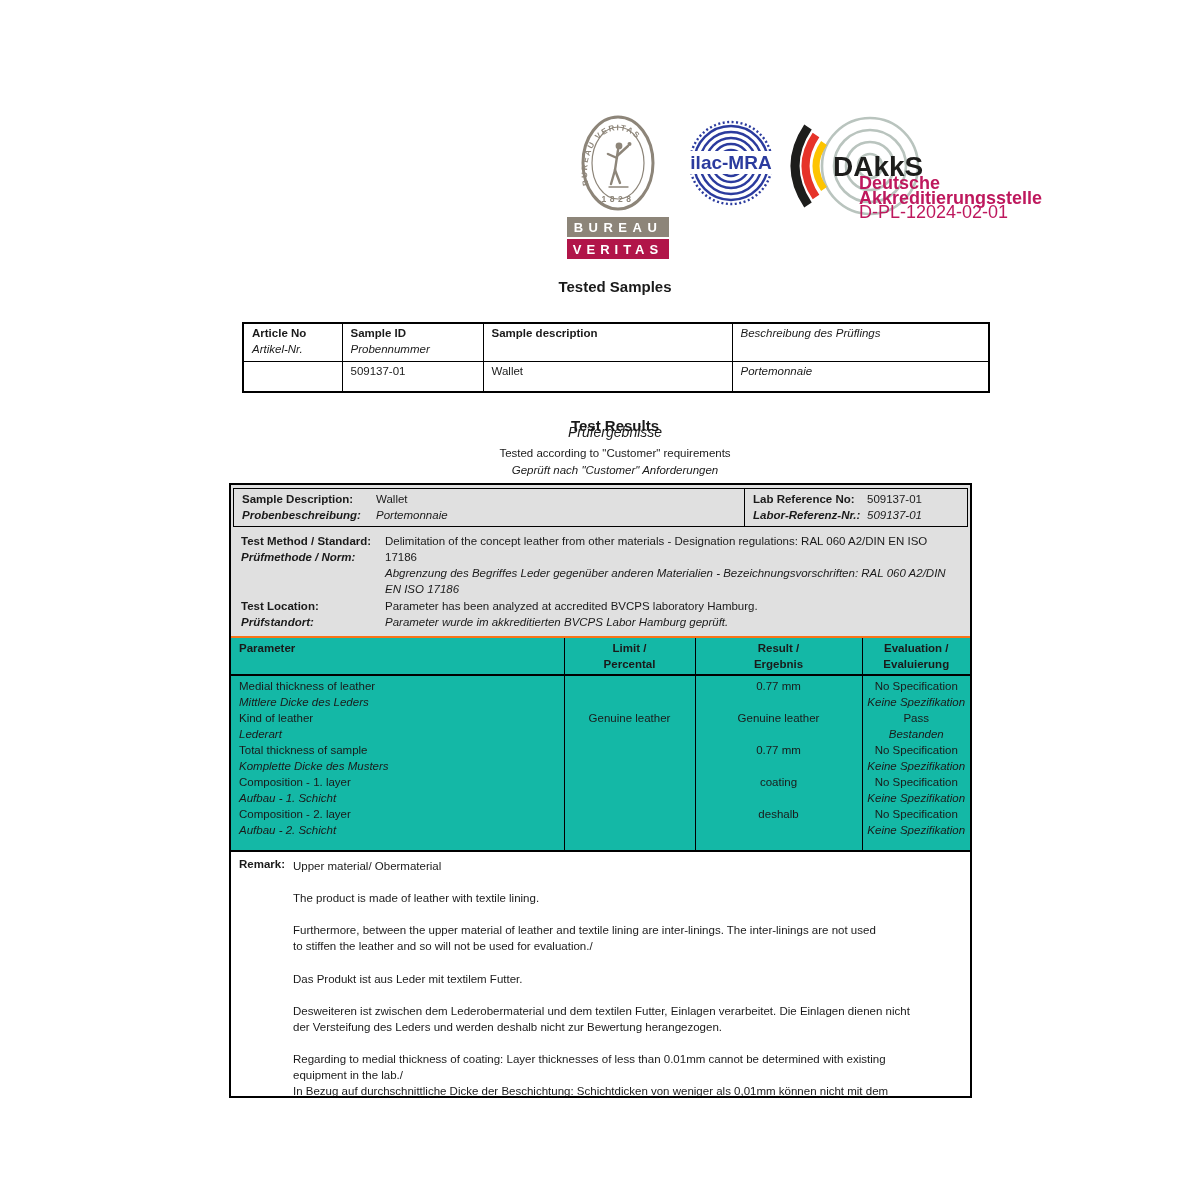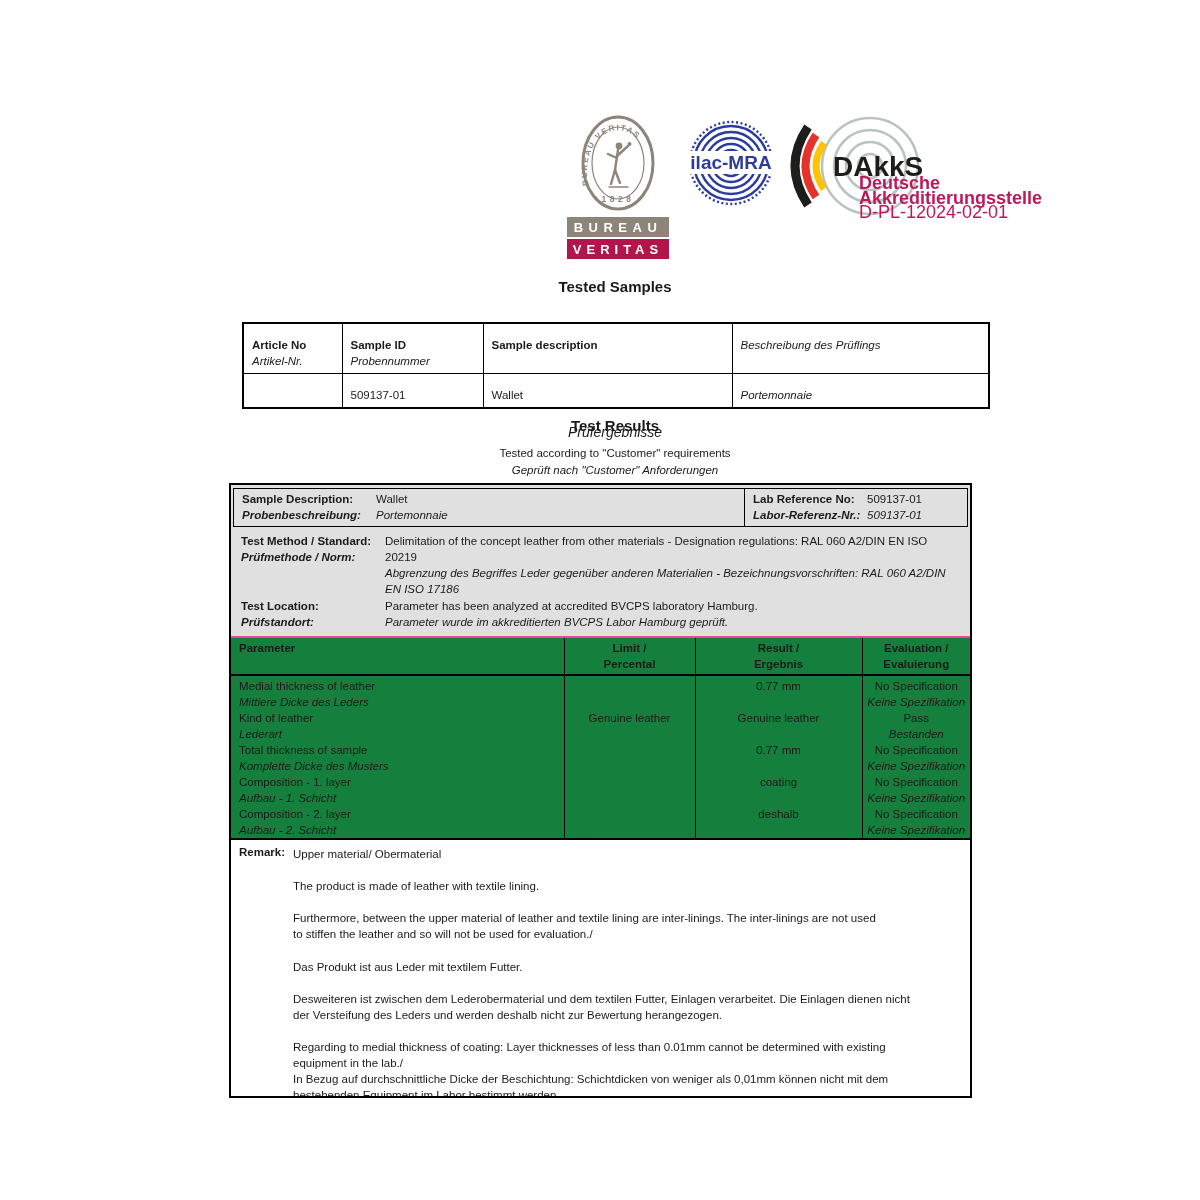--- a/index.html
+++ b/index.html
@@ -18,21 +18,21 @@
   .title-bold { font-size:15px; font-weight:bold; }
   .title-italic { font-size:14px; font-style:italic; }
   .sub-line { font-size:11.5px; }
   .sub-line.it { font-style:italic; }
   
   table.t1 {
     position:absolute; left:242px; top:322px; width:746px;
     border-collapse:collapse; table-layout:fixed; font-size:11.5px;
     border:2px solid #000;
   }
-  table.t1 th, table.t1 td { border:1px solid #000; vertical-align:top; text-align:left; padding:13px 8px 4px 8px; font-weight:normal; }
+  table.t1 th, table.t1 td { border:1px solid #000; vertical-align:top; text-align:left; padding:1px 8px 4px 8px; font-weight:normal; }
   table.t1 thead tr { height:34px; }
   table.t1 tbody tr { height:30px; }
   .ln { line-height:16px; min-height:16px; }
   .b  { font-weight:bold; }
   .i  { font-style:italic; }
   .bi { font-weight:bold; font-style:italic; }
   
   .results-box {
     position:absolute; left:229px; top:483px; width:743px; height:615px;
     border:2px solid #000; display:flex; flex-direction:column; overflow:hidden;
@@ -45,21 +45,21 @@
   .kv-line { display:flex; line-height:16px; }
   .kv-line .lbl { padding-left:8px; }
   .sample-box.left  .lbl { width:142px; }
   .sample-box.right .lbl { width:122px; }
   .info-row { display:flex; margin-top:6px; }
   .info-row .labels { width:152px; padding-left:8px; line-height:16px; }
   .info-row .values { flex:1; line-height:16px; padding-right:6px; }
   .pre { white-space:pre-line; }
   .info-row.loc { margin-top:1px; margin-bottom:2px;justify-content:space-between; }
   
-  table.pt { width:100%; border-collapse:collapse; table-layout:fixed; font-size:11.5px; background:#15803d; border-top:2px solid #ec4899; }
+  table.pt { width:100%; border-collapse:collapse; table-layout:fixed; font-size:11.5px; background:#14b8a6; border-top:2px solid #f97316; }
   table.pt th { font-weight:bold; padding:2px 4px; line-height:16px; vertical-align:top; border-bottom:2px solid #000; }
   table.pt th.c, table.pt td.c { text-align:center; }
   table.pt th.l { text-align:left; padding-left:8px; }
   table.pt td { padding:0 4px; vertical-align:top; line-height:16px; }
   table.pt td.pl { padding-left:8px; }
   table.pt .vb { border-left:1px solid #000; }
   table.pt tbody tr.first td { padding-top:2px; }
   
   .remark-block { border-top:2px solid #000; display:flex; flex:1; padding-top:6px; background:#fff; }
   .remark-label { width:62px; padding-left:8px; font-weight:bold; }
@@ -205,21 +205,21 @@
           </div>
         </div>
       </div>
 
       <div class="info-row">
         <div class="labels">
           <div class="b">Test Method / Standard:</div>
           <div class="bi">Prüfmethode / Norm:</div>
         </div>
         <div class="values">
-          <div>Delimitation of the concept leather from other materials - Designation regulations: RAL 060 A2/DIN EN ISO 20219</div>
+          <div>Delimitation of the concept leather from other materials - Designation regulations: RAL 060 A2/DIN EN ISO 17186</div>
           <div class="i pre">Abgrenzung des Begriffes Leder gegenüber anderen Materialien - Bezeichnungsvorschriften: RAL 060 A2/DIN
 EN ISO 17186</div>
         </div>
       </div>
 
       <div class="info-row loc">
         <div class="labels">
           <div class="b">Test Location:</div>
           <div class="bi">Prüfstandort:</div>
         </div>
@@ -315,21 +315,21 @@
             </td>
           <td class="c vb">
               <div class="ln">coating</div>
             </td>
           <td class="c vb">
               <div class="ln">No Specification</div>
               <div class="ln i">Keine Spezifikation</div>
             </td>
         </tr>
         <tr>
-          <td class="pl" style="padding-bottom:0;">
+          <td class="pl" style="padding-bottom:12px;">
               <div class="ln">Composition - 2. layer</div>
               <div class="ln i">Aufbau - 2. Schicht</div>
             </td>
           <td class="c vb">
               <div class="ln"></div>
             </td>
           <td class="c vb">
               <div class="ln">deshalb</div>
             </td>
           <td class="c vb">

